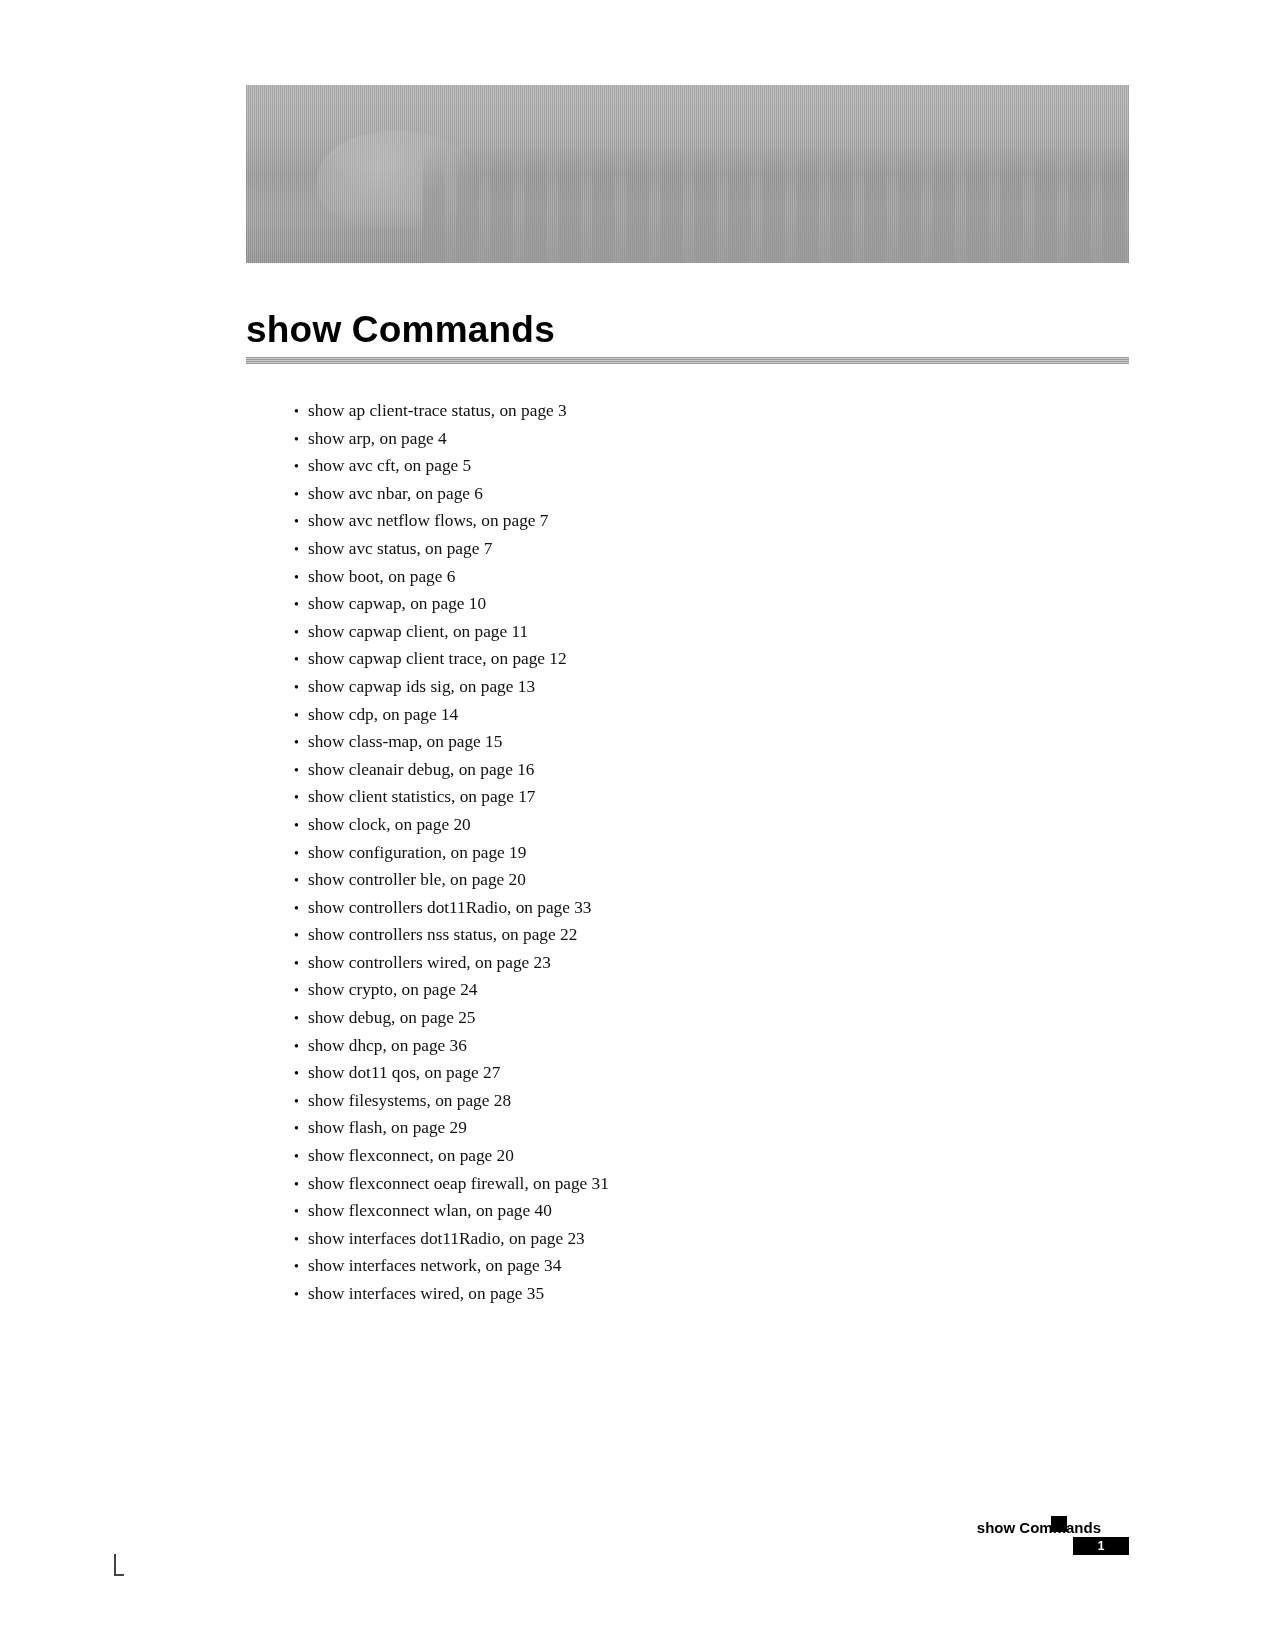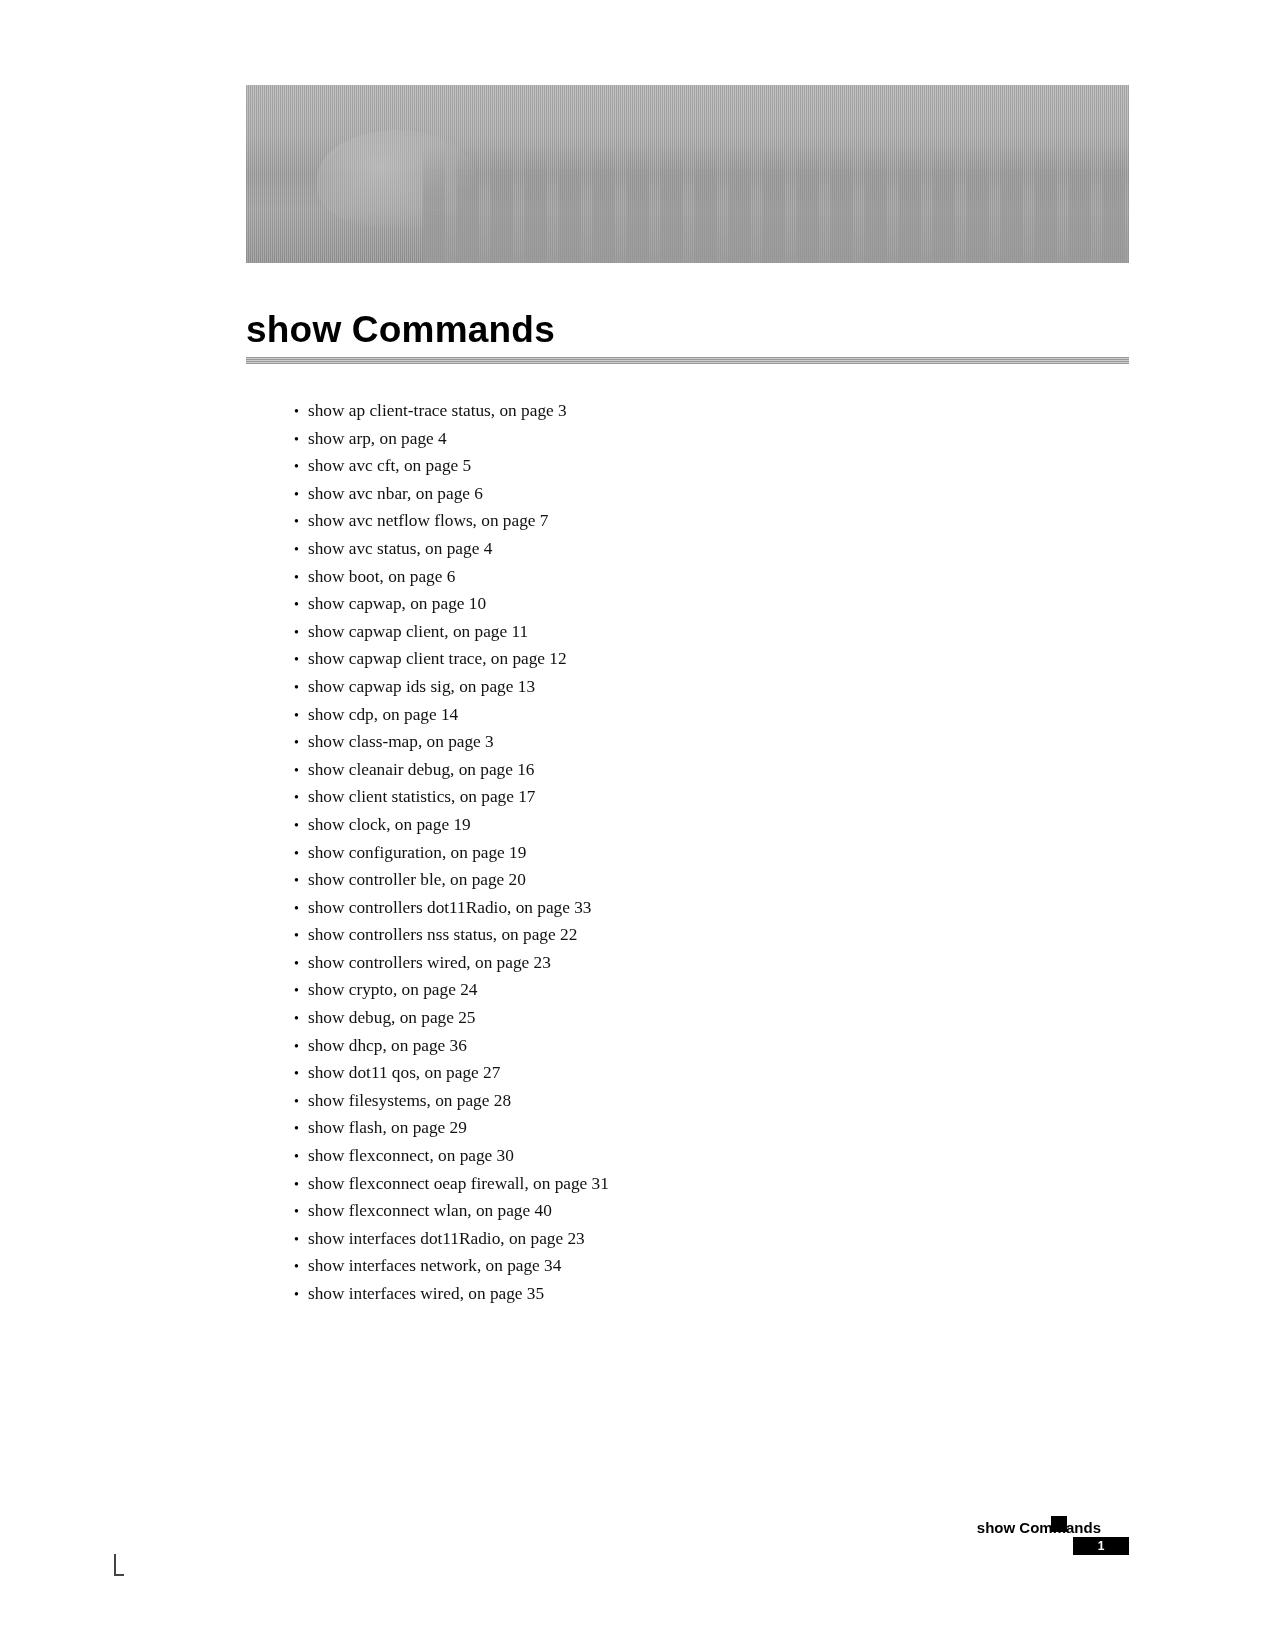--- a/index.html
+++ b/index.html
@@ -165,21 +165,21 @@
       <div class="toc-row">
         <span class="bullet">•</span>
         <span>show avc nbar, on page 6</span>
       </div>
       <div class="toc-row">
         <span class="bullet">•</span>
         <span>show avc netflow flows, on page 7</span>
       </div>
       <div class="toc-row">
         <span class="bullet">•</span>
-        <span>show avc status, on page 4</span>
+        <span>show avc status, on page 7</span>
       </div>
       <div class="toc-row">
         <span class="bullet">•</span>
         <span>show boot, on page 6</span>
       </div>
       <div class="toc-row">
         <span class="bullet">•</span>
         <span>show capwap, on page 10</span>
       </div>
       <div class="toc-row">
@@ -193,33 +193,33 @@
       <div class="toc-row">
         <span class="bullet">•</span>
         <span>show capwap ids sig, on page 13</span>
       </div>
       <div class="toc-row">
         <span class="bullet">•</span>
         <span>show cdp, on page 14</span>
       </div>
       <div class="toc-row">
         <span class="bullet">•</span>
-        <span>show class-map, on page 3</span>
+        <span>show class-map, on page 15</span>
       </div>
       <div class="toc-row">
         <span class="bullet">•</span>
         <span>show cleanair debug, on page 16</span>
       </div>
       <div class="toc-row">
         <span class="bullet">•</span>
         <span>show client statistics, on page 17</span>
       </div>
       <div class="toc-row">
         <span class="bullet">•</span>
-        <span>show clock, on page 19</span>
+        <span>show clock, on page 20</span>
       </div>
       <div class="toc-row">
         <span class="bullet">•</span>
         <span>show configuration, on page 19</span>
       </div>
       <div class="toc-row">
         <span class="bullet">•</span>
         <span>show controller ble, on page 20</span>
       </div>
       <div class="toc-row">
@@ -253,21 +253,21 @@
       <div class="toc-row">
         <span class="bullet">•</span>
         <span>show filesystems, on page 28</span>
       </div>
       <div class="toc-row">
         <span class="bullet">•</span>
         <span>show flash, on page 29</span>
       </div>
       <div class="toc-row">
         <span class="bullet">•</span>
-        <span>show flexconnect, on page 30</span>
+        <span>show flexconnect, on page 20</span>
       </div>
       <div class="toc-row">
         <span class="bullet">•</span>
         <span>show flexconnect oeap firewall, on page 31</span>
       </div>
       <div class="toc-row">
         <span class="bullet">•</span>
         <span>show flexconnect wlan, on page 40</span>
       </div>
       <div class="toc-row">

